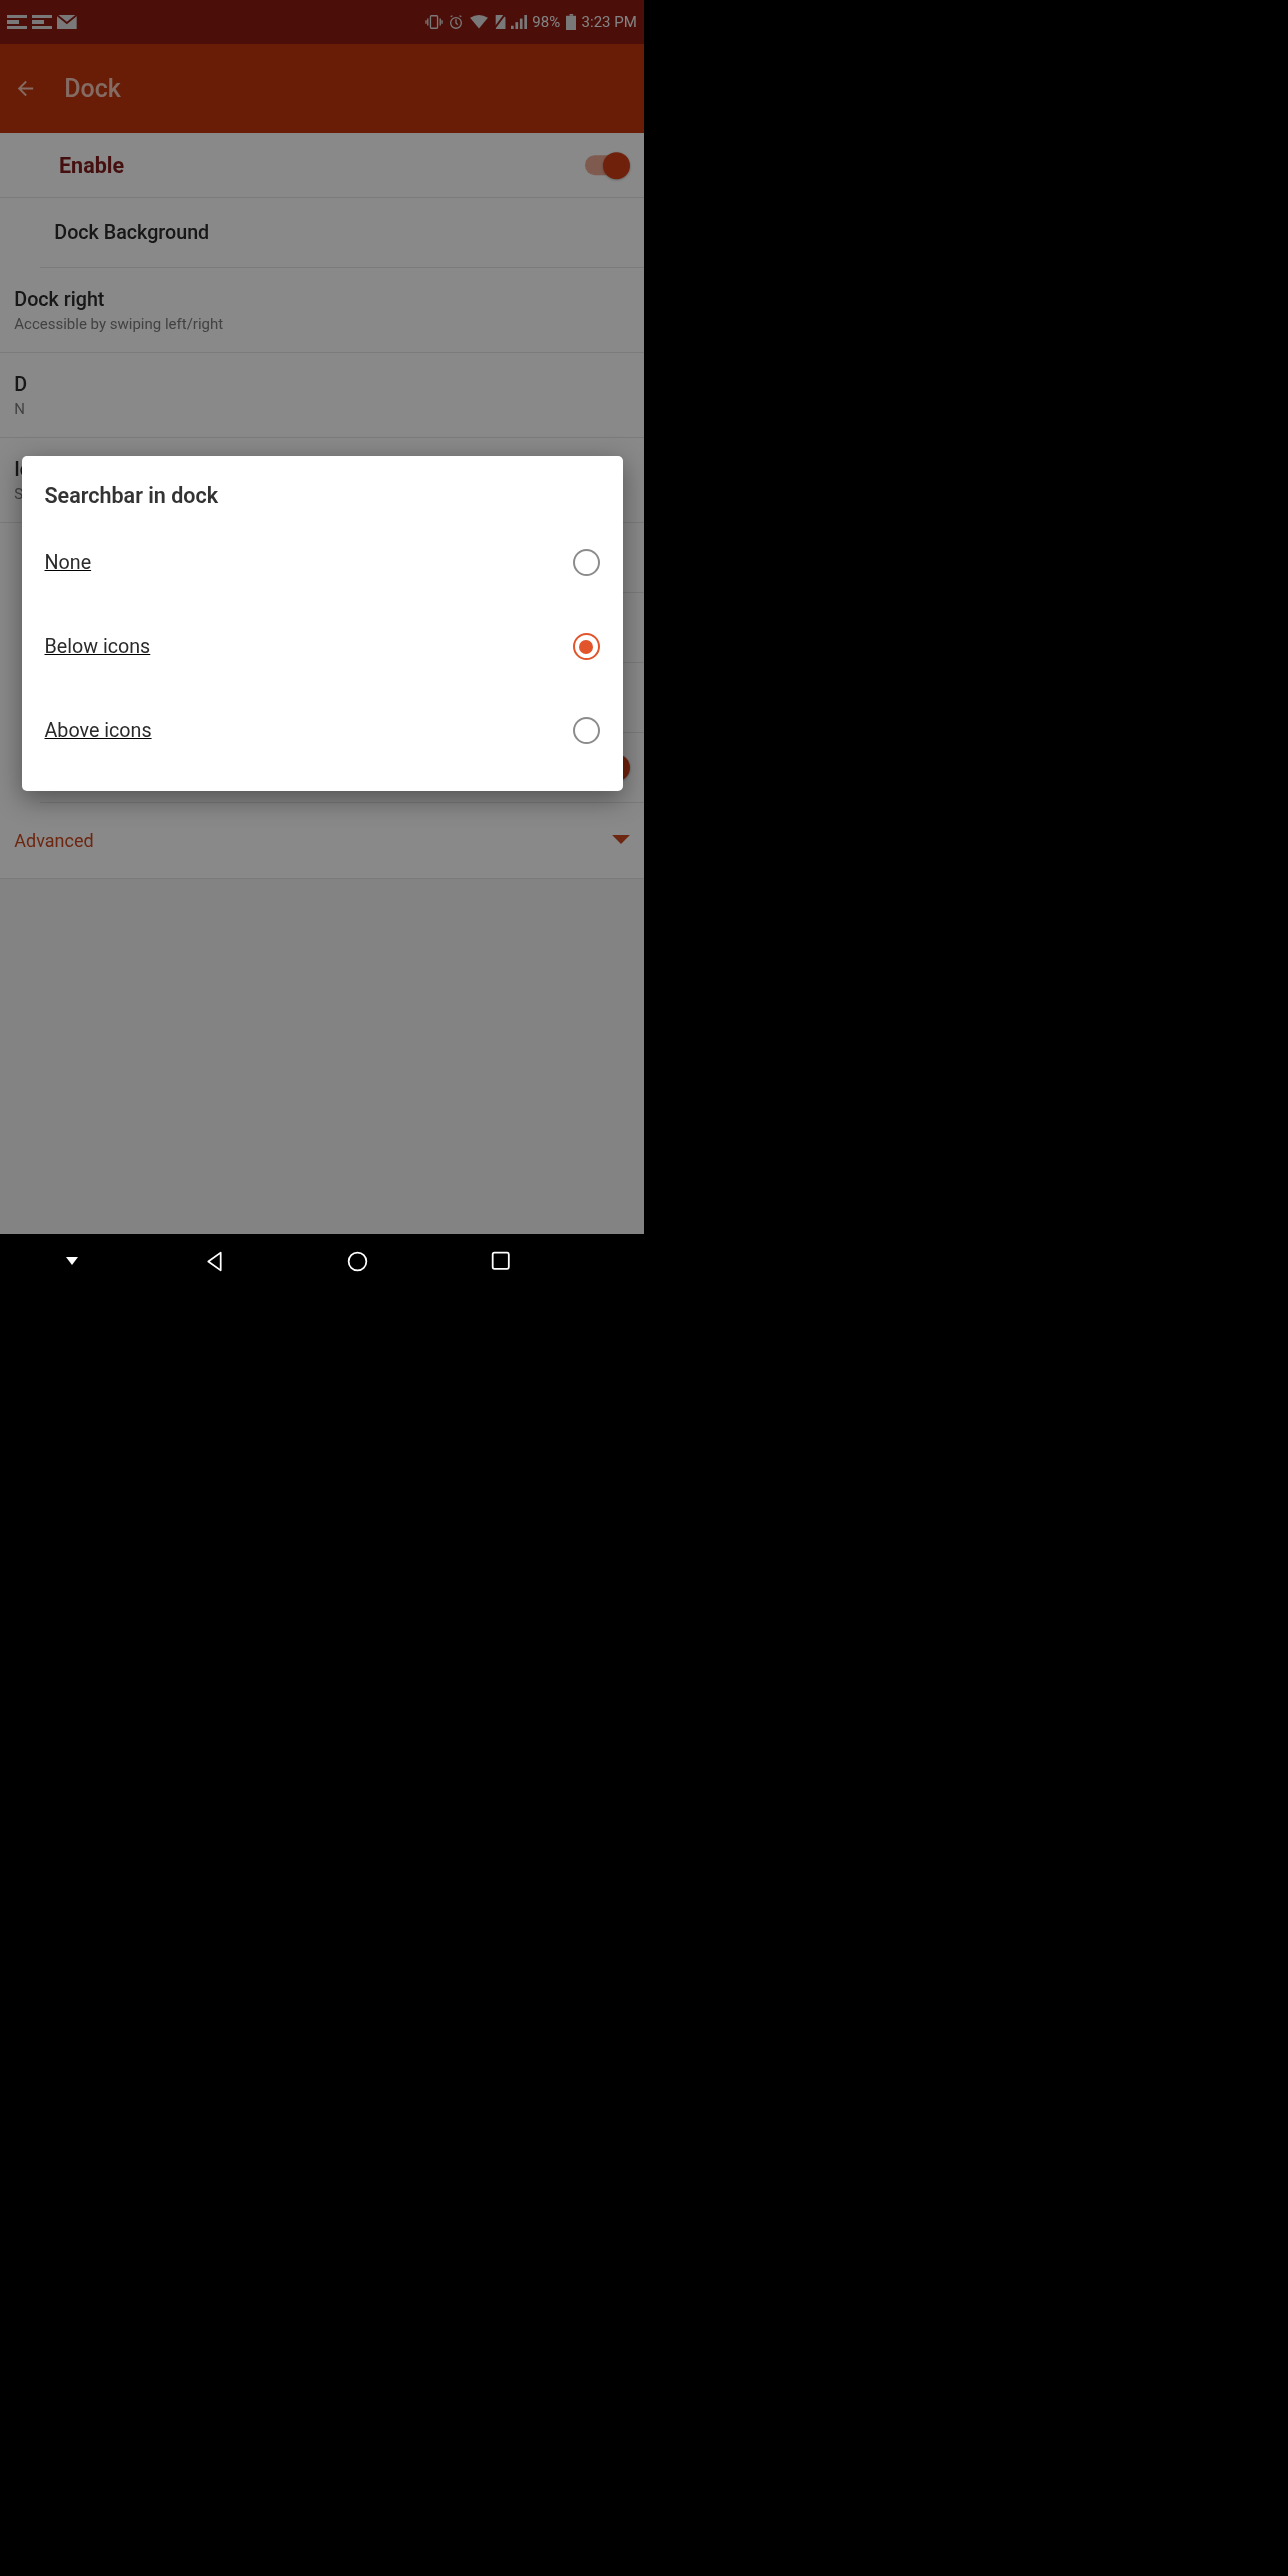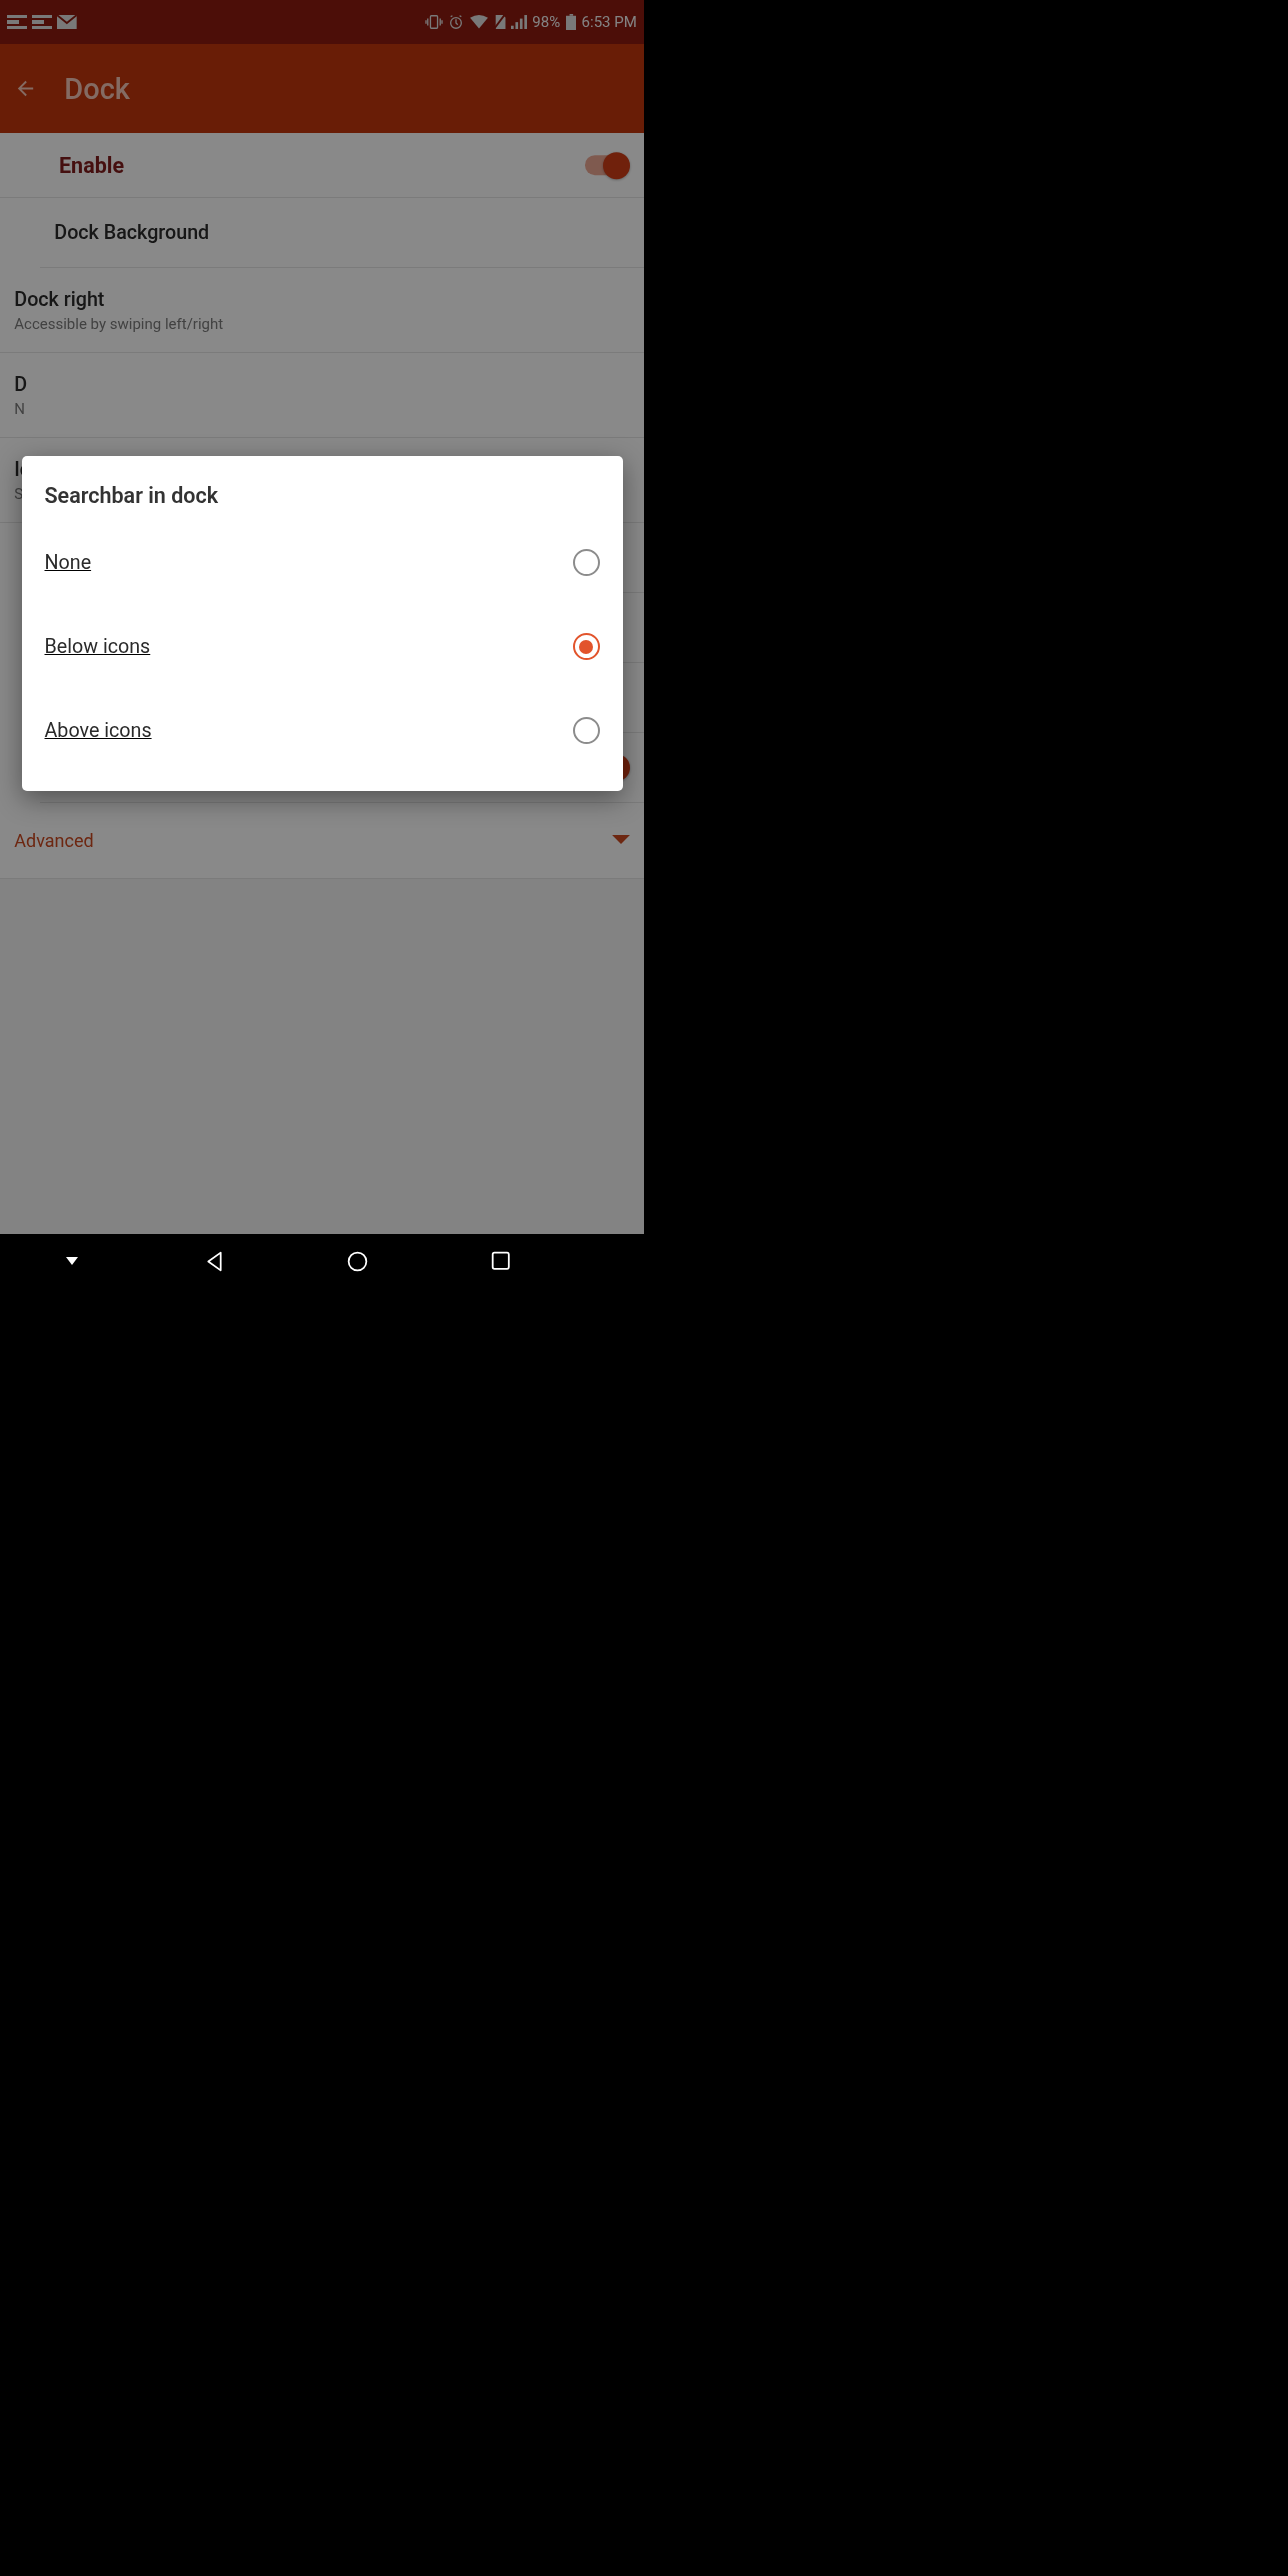--- a/index.html
+++ b/index.html
@@ -12,21 +12,21 @@
   .statusbar .e-icon { width: 19.7px; height: 14.3px; display: inline-block; }
   .statusbar .e-icon span { display:block; height:3.6px; background:#ddd; margin-bottom:1.8px; }
   .statusbar .e-icon span:nth-child(1){width:100%}
   .statusbar .e-icon span:nth-child(2){width:60%}
   .statusbar .e-icon span:nth-child(3){width:100%}
   .statusbar svg { display:block; }
 
   
   .appbar { height: 89px; background: #bf360c; display: flex; align-items: center; padding: 0 14.3px; gap: 27px; }
   .appbar .back { color: #f0c3b4; }
-  .appbar .title { color: #f0c3b4; font-size: 29px; font-weight: 500; }
+  .appbar .title { color: #f0c3b4; font-size: 25px; font-weight: 500; }
 
   
   .list { background: #fafafa; }
   .row { padding: 19.7px 14.3px 19.7px 59px; border-bottom: 0.9px solid #e0e0e0; position: relative; background:#fafafa; }
   .row.first { padding-left: 59px; }
   .row .title-t { font-size: 19.7px; color: #2a2a2a; font-weight: 500; }
   .row .sub { font-size: 15px; color: #787878; margin-top: 3.6px; }
   .row .toggle { position: absolute; right: 16px; top: 50%; transform: translateY(-50%); width: 43px; height: 19.7px; background: #e8a491; border-radius: 9.8px; }
   .row .toggle .knob { position:absolute; right:-1.8px; top:-3.6px; width:27px; height:27px; background:#cc3c17; border-radius:50%; box-shadow:0 0.9px 2.7px rgba(0,0,0,.3); }
   .row.bold .title-t { font-size: 21.5px; font-weight:700; color:#7f1d1d; }
@@ -94,21 +94,21 @@
           <rect x="0" y="12" width="3" height="4" fill="#ddd"></rect>
           <rect x="5" y="8" width="3" height="8" fill="#ddd"></rect>
           <rect x="10" y="4" width="3" height="12" fill="#ddd"></rect>
           <rect x="15" y="0" width="3" height="16" fill="#ddd"></rect>
         </svg>
       <span style="font-size:15px;color:#eee">98%</span>
       <svg width="10.7" height="16" viewBox="0 0 12 18">
           <rect x="0" y="2" width="12" height="16" fill="#ddd"></rect>
           <rect x="4" y="0" width="4" height="2" fill="#ddd"></rect>
         </svg>
-      <span style="font-size:15px;color:#eee">6:53 PM</span>
+      <span style="font-size:15px;color:#eee">3:23 PM</span>
     </div>
   </div>
 
   <div class="appbar">
     <svg class="back" width="23" height="23" viewBox="0 0 24 24">
         <path d="M20 11H7.8l5.6-5.6L12 4l-8 8 8 8 1.4-1.4L7.8 13H20z" fill="currentColor"></path>
       </svg>
     <div class="title">Dock</div>
   </div>
 

